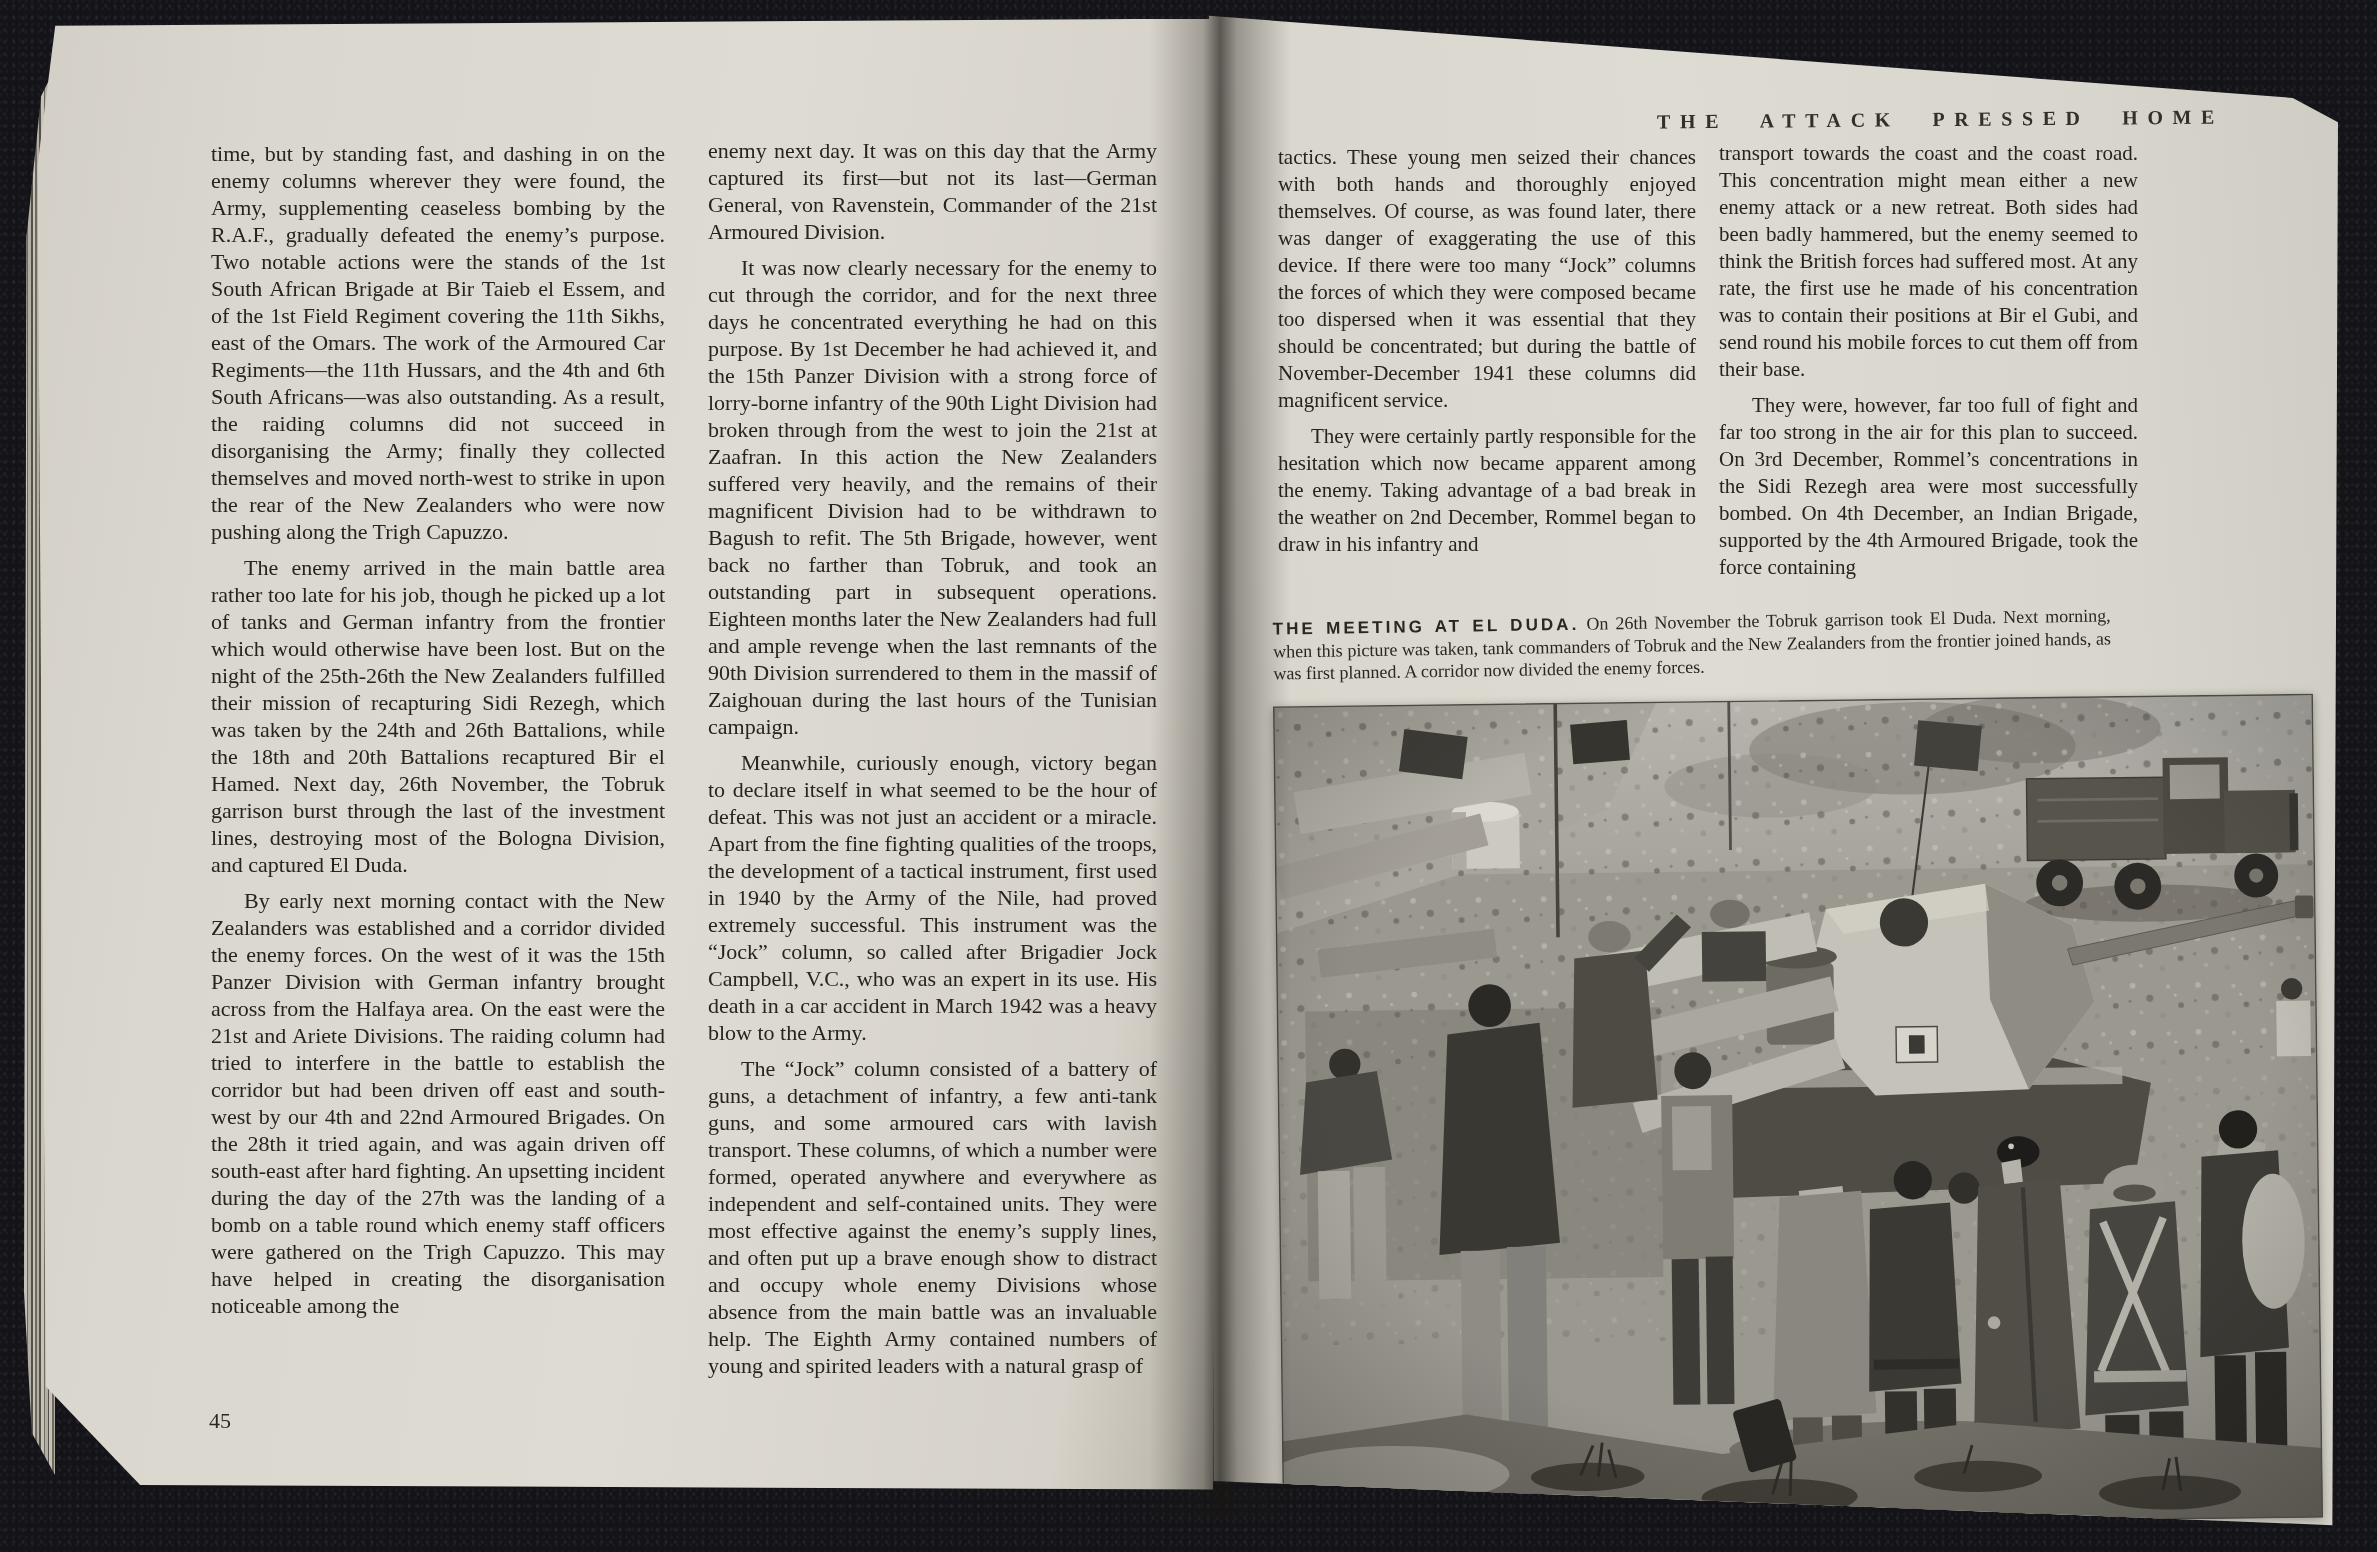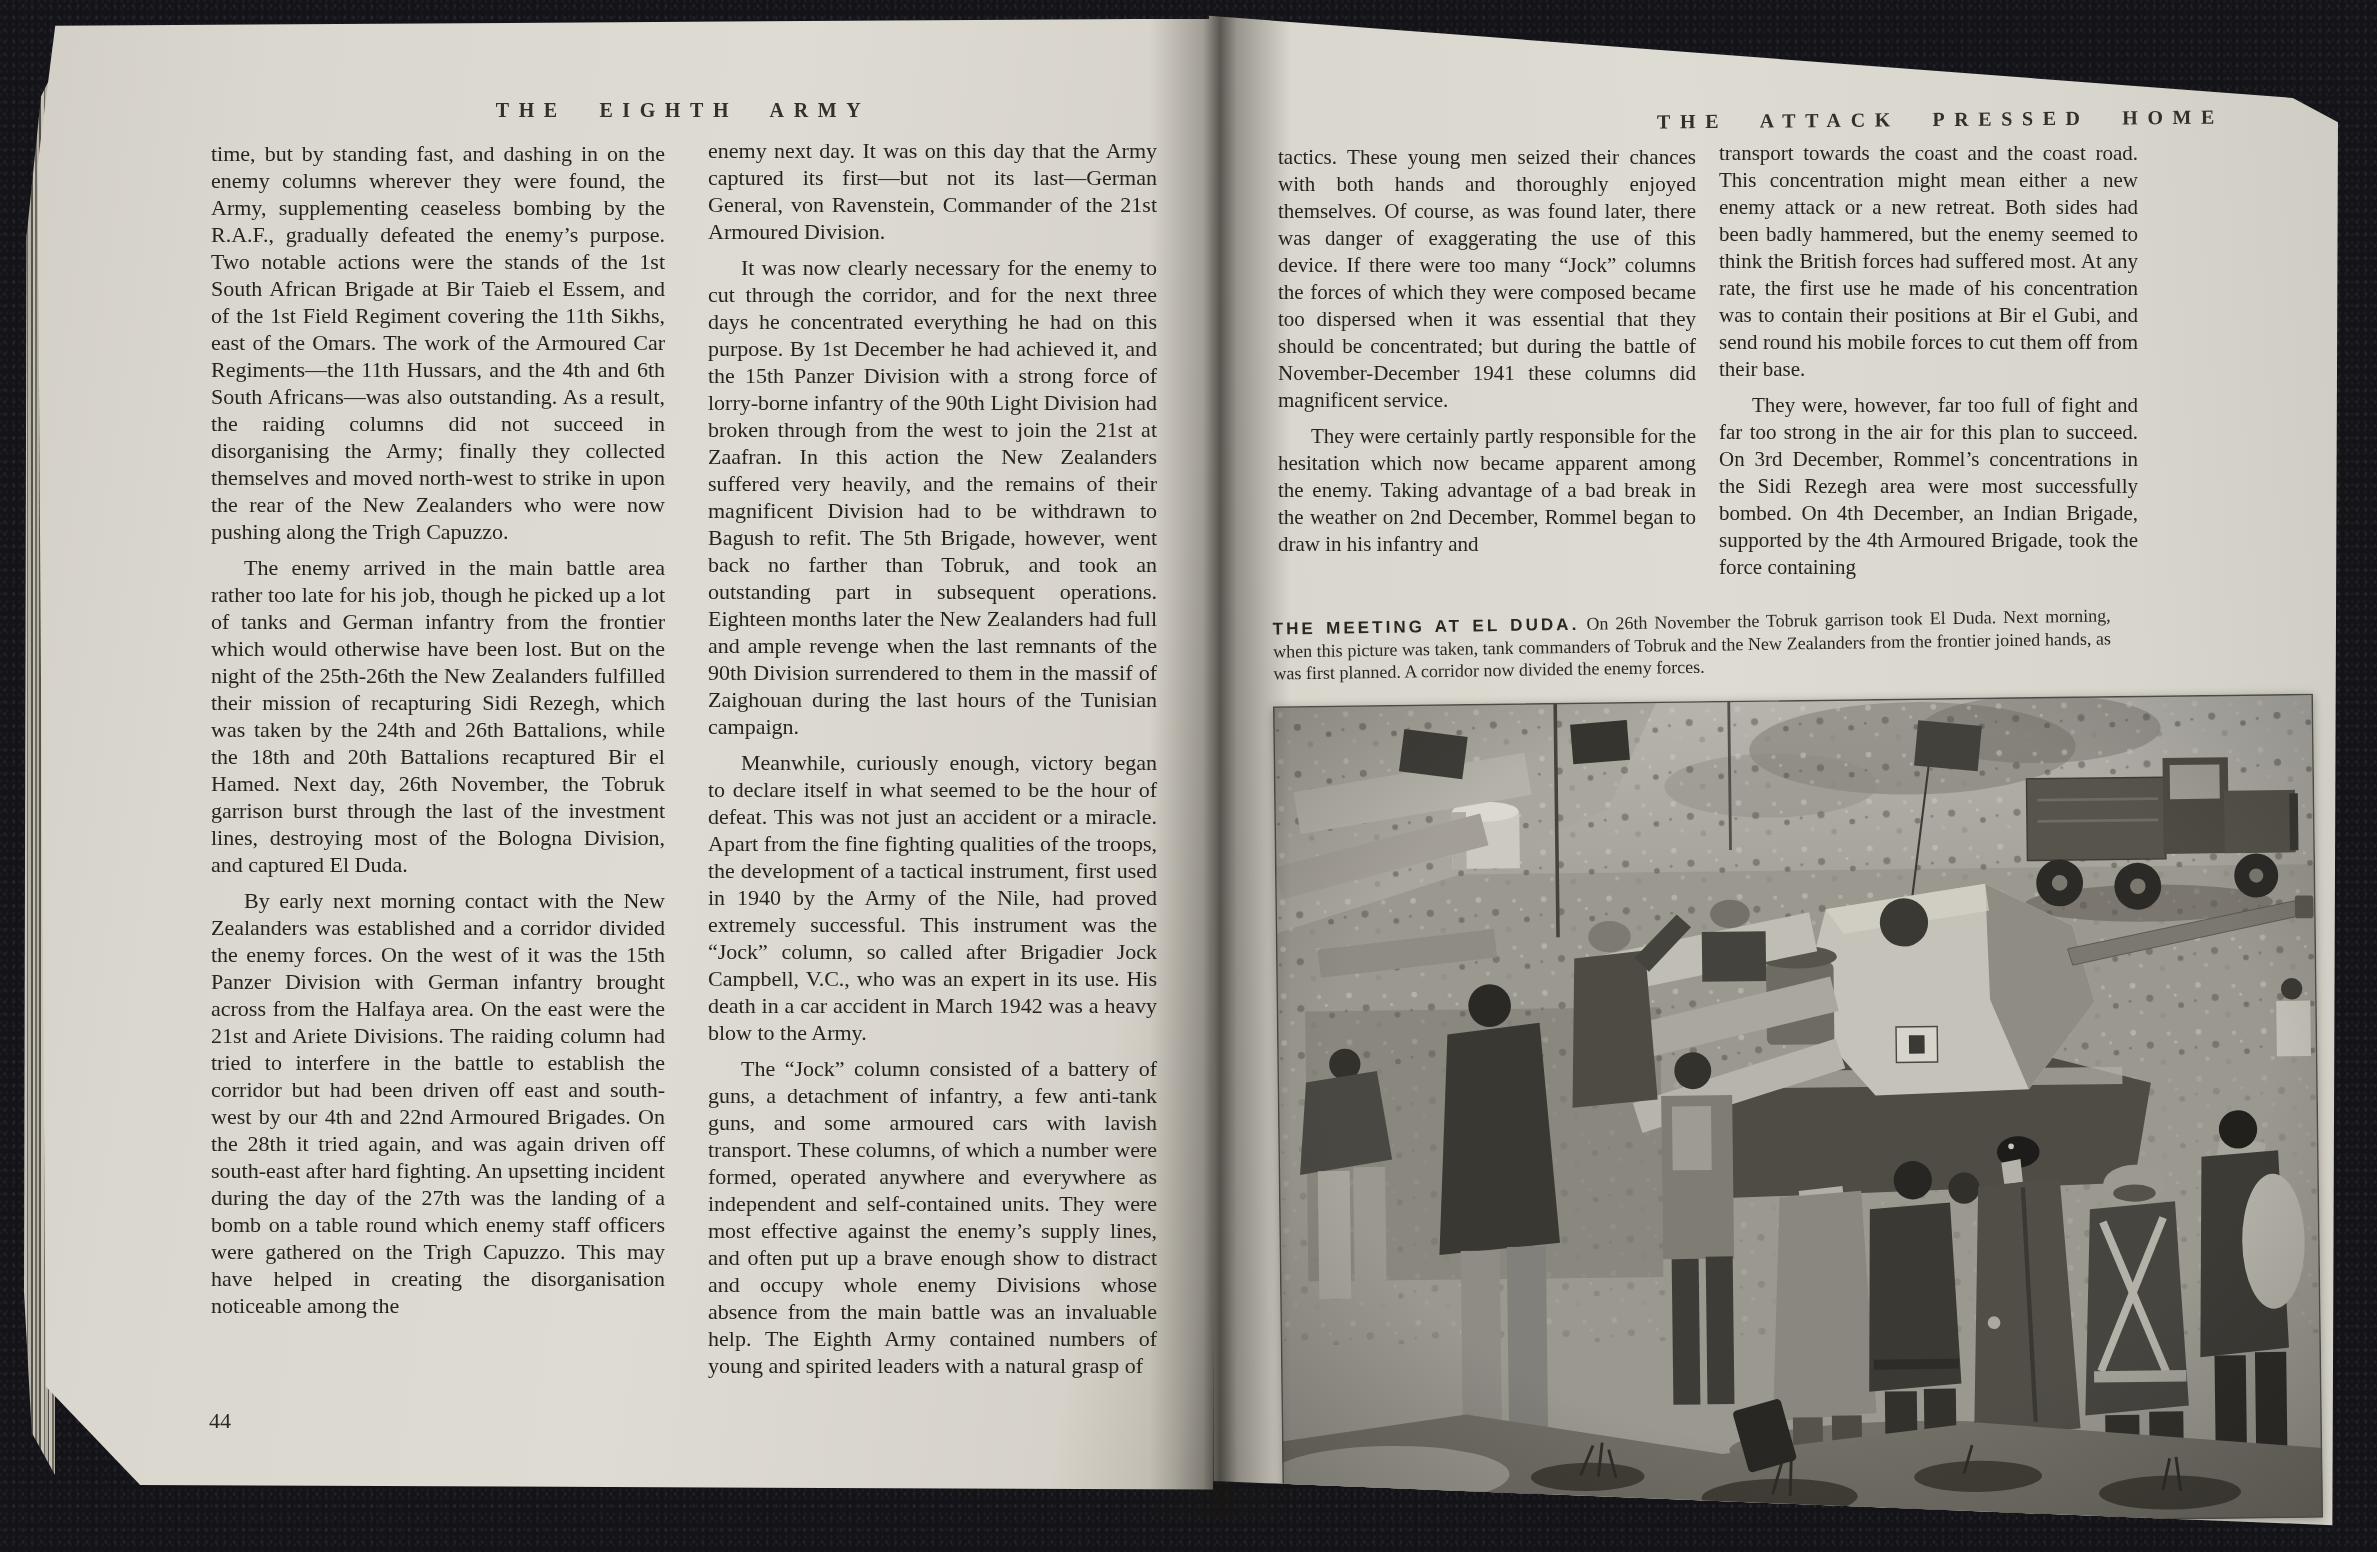--- a/index.html
+++ b/index.html
@@ -63,33 +63,32 @@
     background:#9b9890;
   }
   .photo-frame svg{display:block;width:100%;height:100%;}
 </style>
 </head>
 <body>
 
 <div class="page-stack"></div>
 
 <div class="page page-left">
-  <div class="running-head" style="left:152px;top:80px;width:994px;">THE EIGHTH ARMY</div>
   <div class="col" style="left:168px;top:112px;width:472px;">
       <p class="para">time, but by standing fast, and dashing in on the enemy columns wherever they were found, the Army, supplementing ceaseless bombing by the R.A.F., gradually defeated the enemy’s purpose.  Two notable actions were the stands of the 1st South African Brigade at Bir Taieb el Essem, and of the 1st Field Regiment covering the 11th Sikhs, east of the Omars.  The work of the Armoured Car Regiments—the 11th Hussars, and the 4th and 6th South Africans—was also outstanding.  As a result, the raiding columns did not succeed in disorganising the Army; finally they collected themselves and moved north-west to strike in upon the rear of the New Zealanders who were now pushing along the Trigh Capuzzo.</p>
       <p class="para indent">The enemy arrived in the main battle area rather too late for his job, though he picked up a lot of tanks and German infantry from the frontier which would otherwise have been lost.  But on the night of the 25th-26th the New Zealanders fulfilled their mission of recapturing Sidi Rezegh, which was taken by the 24th and 26th Battalions, while the 18th and 20th Battalions recaptured Bir el Hamed. Next day, 26th November, the Tobruk garrison burst through the last of the investment lines, destroying most of the Bologna Division, and captured El Duda.</p>
       <p class="para indent">By early next morning contact with the New Zealanders was established and a corridor divided the enemy forces.  On the west of it was the 15th Panzer Division with German infantry brought across from the Halfaya area.  On the east were the 21st and Ariete Divisions.  The raiding column had tried to interfere in the battle to establish the corridor but had been driven off east and south-west by our 4th and 22nd Armoured Brigades.  On the 28th it tried again, and was again driven off south-east after hard fighting.  An upsetting incident during the day of the 27th was the landing of a bomb on a table round which enemy staff officers were gathered on the Trigh Capuzzo.  This may have helped in creating the disorganisation noticeable among the</p>
     </div>
   <div class="col" style="left:665px;top:109px;width:467px;">
       <p class="para">enemy next day.  It was on this day that the Army captured its first—but not its last—German General, von Ravenstein, Commander of the 21st Armoured Division.</p>
       <p class="para indent">It was now clearly necessary for the enemy to cut through the corridor, and for the next three days he concentrated everything he had on this purpose.  By 1st December he had achieved it, and the 15th Panzer Division with a strong force of lorry-borne infantry of the 90th Light Division had broken through from the west to join the 21st at Zaafran. In this action the New Zealanders suffered very heavily, and the remains of their magnificent Division had to be withdrawn to Bagush to refit.  The 5th Brigade, however, went back no farther than Tobruk, and took an outstanding part in subsequent operations. Eighteen months later the New Zealanders had full and ample revenge when the last remnants of the 90th Division surrendered to them in the massif of Zaighouan during the last hours of the Tunisian campaign.</p>
       <p class="para indent">Meanwhile, curiously enough, victory began to declare itself in what seemed to be the hour of defeat.  This was not just an accident or a miracle.  Apart from the fine fighting qualities of the troops, the development of a tactical instrument, first used in 1940 by the Army of the Nile, had proved extremely successful.  This instrument was the “Jock” column, so called after Brigadier Jock Campbell, V.C., who was an expert in its use.  His death in a car accident in March 1942 was a heavy blow to the Army.</p>
       <p class="para indent">The “Jock” column consisted of a battery of guns, a detachment of infantry, a few anti-tank guns, and some armoured cars with lavish transport.  These columns, of which a number were formed, operated anywhere and everywhere as independent and self-contained units.  They were most effective against the enemy’s supply lines, and often put up a brave enough show to distract and occupy whole enemy Divisions whose absence from the main battle was an invaluable help.  The Eighth Army contained numbers of young and spirited leaders with a natural grasp of</p>
     </div>
-  <div class="pagenum" style="left:175px;top:1389px;">44</div>
+  <div class="pagenum" style="left:175px;top:1389px;">45</div>
 </div>
 
 <div class="page page-right">
   <div class="running-head" style="left:270px;top:95px;width:923px;transform:rotate(-0.5deg);">THE ATTACK PRESSED HOME</div>
   <div class="col col-right" style="left:60px;top:122px;width:436px;">
       <p class="para">tactics.  These young men seized their chances with both hands and thoroughly enjoyed themselves.  Of course, as was found later, there was danger of exaggerating the use of this device.  If there were too many “Jock” columns the forces of which they were composed became too dispersed when it was essential that they should be concentrated; but during the battle of November-December 1941 these columns did magnificent service.</p>
       <p class="para indent">They were certainly partly responsible for the hesitation which now became apparent among the enemy.  Taking advantage of a bad break in the weather on 2nd December, Rommel began to draw in his infantry and</p>
     </div>
   <div class="col col-right" style="left:501px;top:118px;width:437px;">
       <p class="para">transport towards the coast and the coast road. This concentration might mean either a new enemy attack or a new retreat.  Both sides had been badly hammered, but the enemy seemed to think the British forces had suffered most.  At any rate, the first use he made of his concentration was to contain their positions at Bir el Gubi, and send round his mobile forces to cut them off from their base.</p>

